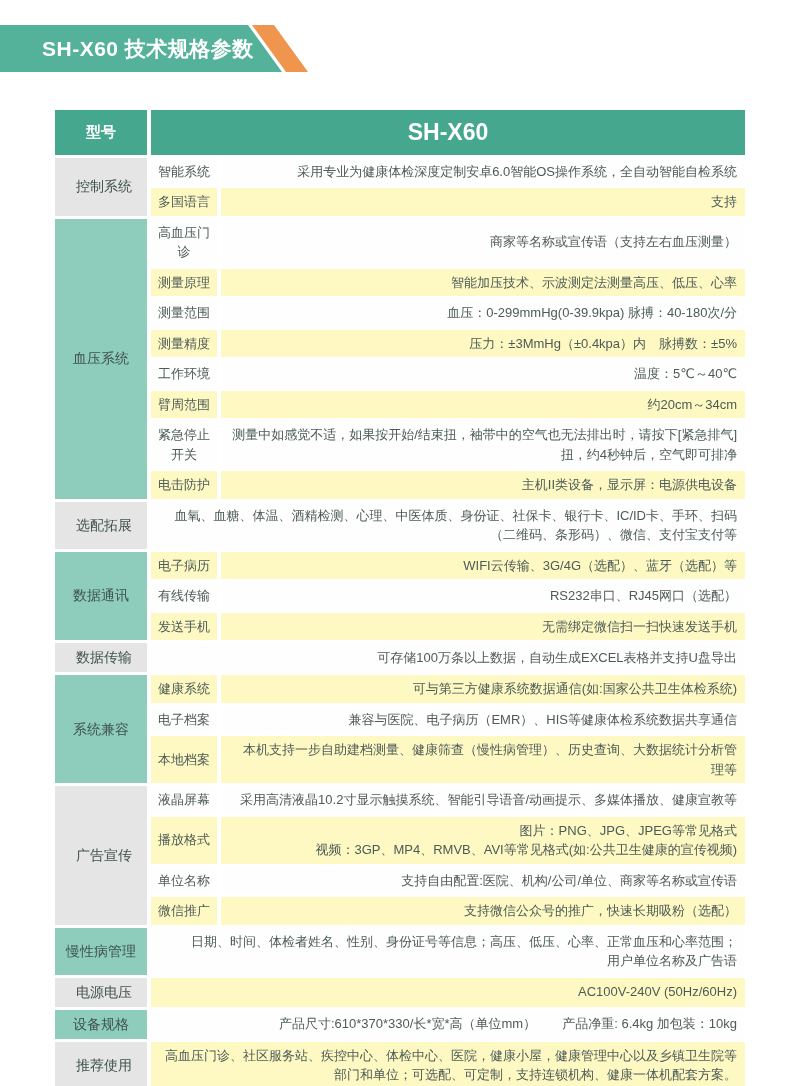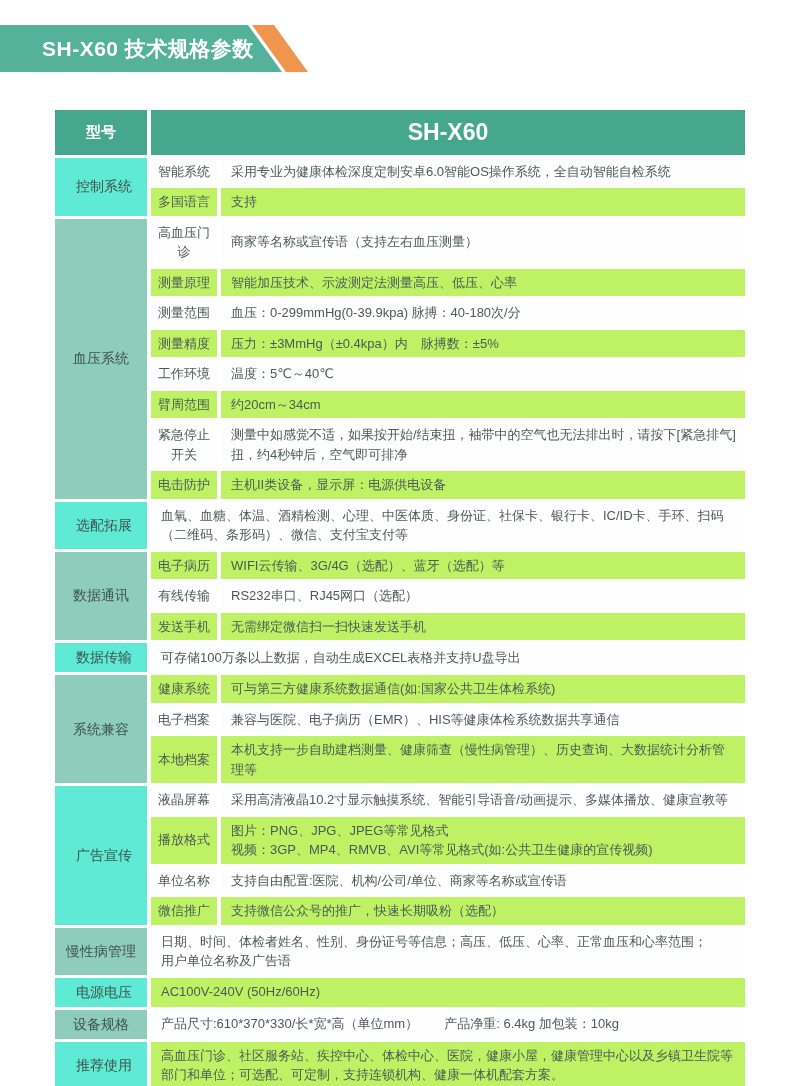--- a/index.html
+++ b/index.html
@@ -28,25 +28,25 @@
   }
   col.c1{width:92px;} col.c2{width:66px;} col.c3{width:auto;}
   td{padding:4px 8px;line-height:1.5;vertical-align:middle;word-break:break-all;}
   td.hdr{
     background:#46a78f;color:#ffffff;font-weight:bold;text-align:center;
     font-size:15px;padding:5px 4px;
   }
   td.hdr-val{font-size:23px;}
   td.cat{text-align:center;font-size:14px;color:#40544e;padding:4px 4px;}
   td.cm{background:#8ecdbb;}
-  td.cl{background:#5eead4;padding-left:10px;}
+  td.cl{background:#e5e5e5;padding-left:10px;}
   td.lbl{text-align:center;padding:4px 4px;margin-left:36px;}
-  td.cnt{text-align:left;padding-left:10px;white-space:pre-line;}
+  td.cnt{text-align:right;padding-left:10px;white-space:pre-line;}
   td.bg-w{background:#fdfefd;}
-  td.bg-t{background:#bef264;}
+  td.bg-t{background:#fef9c3;}
 </style>
 </head>
 <body>
 
 <div class="title-wrap">
   <div class="title-accent"></div>
   <div class="title-bar">SH-X60 技术规格参数</div>
 </div>
 
 <table class="spec">

